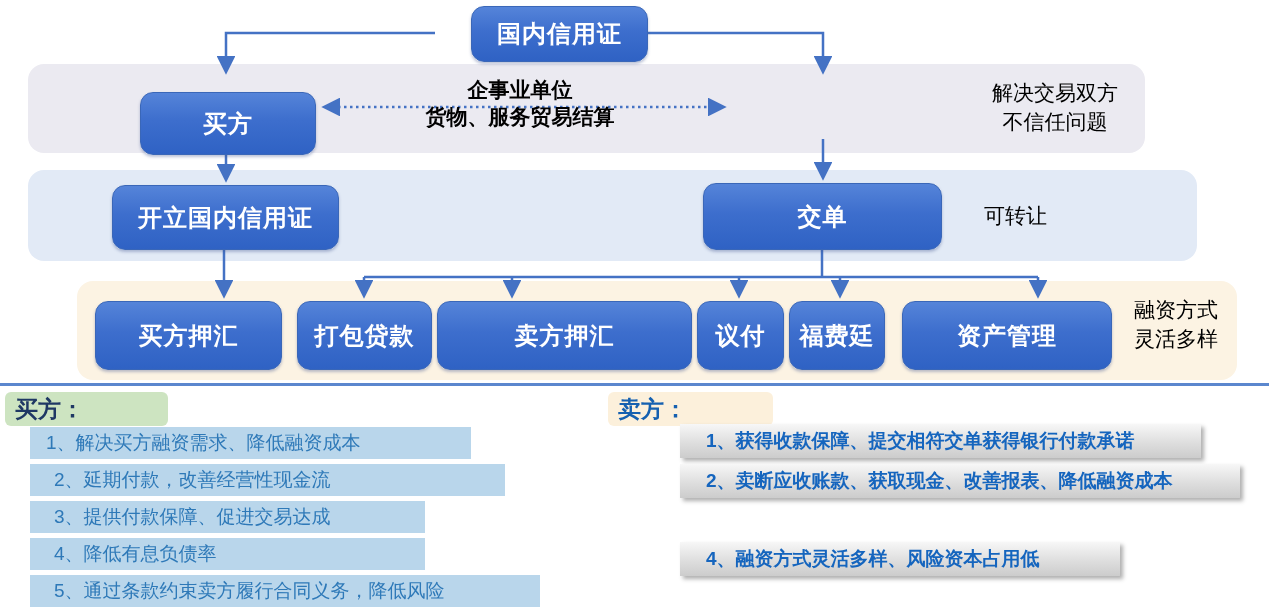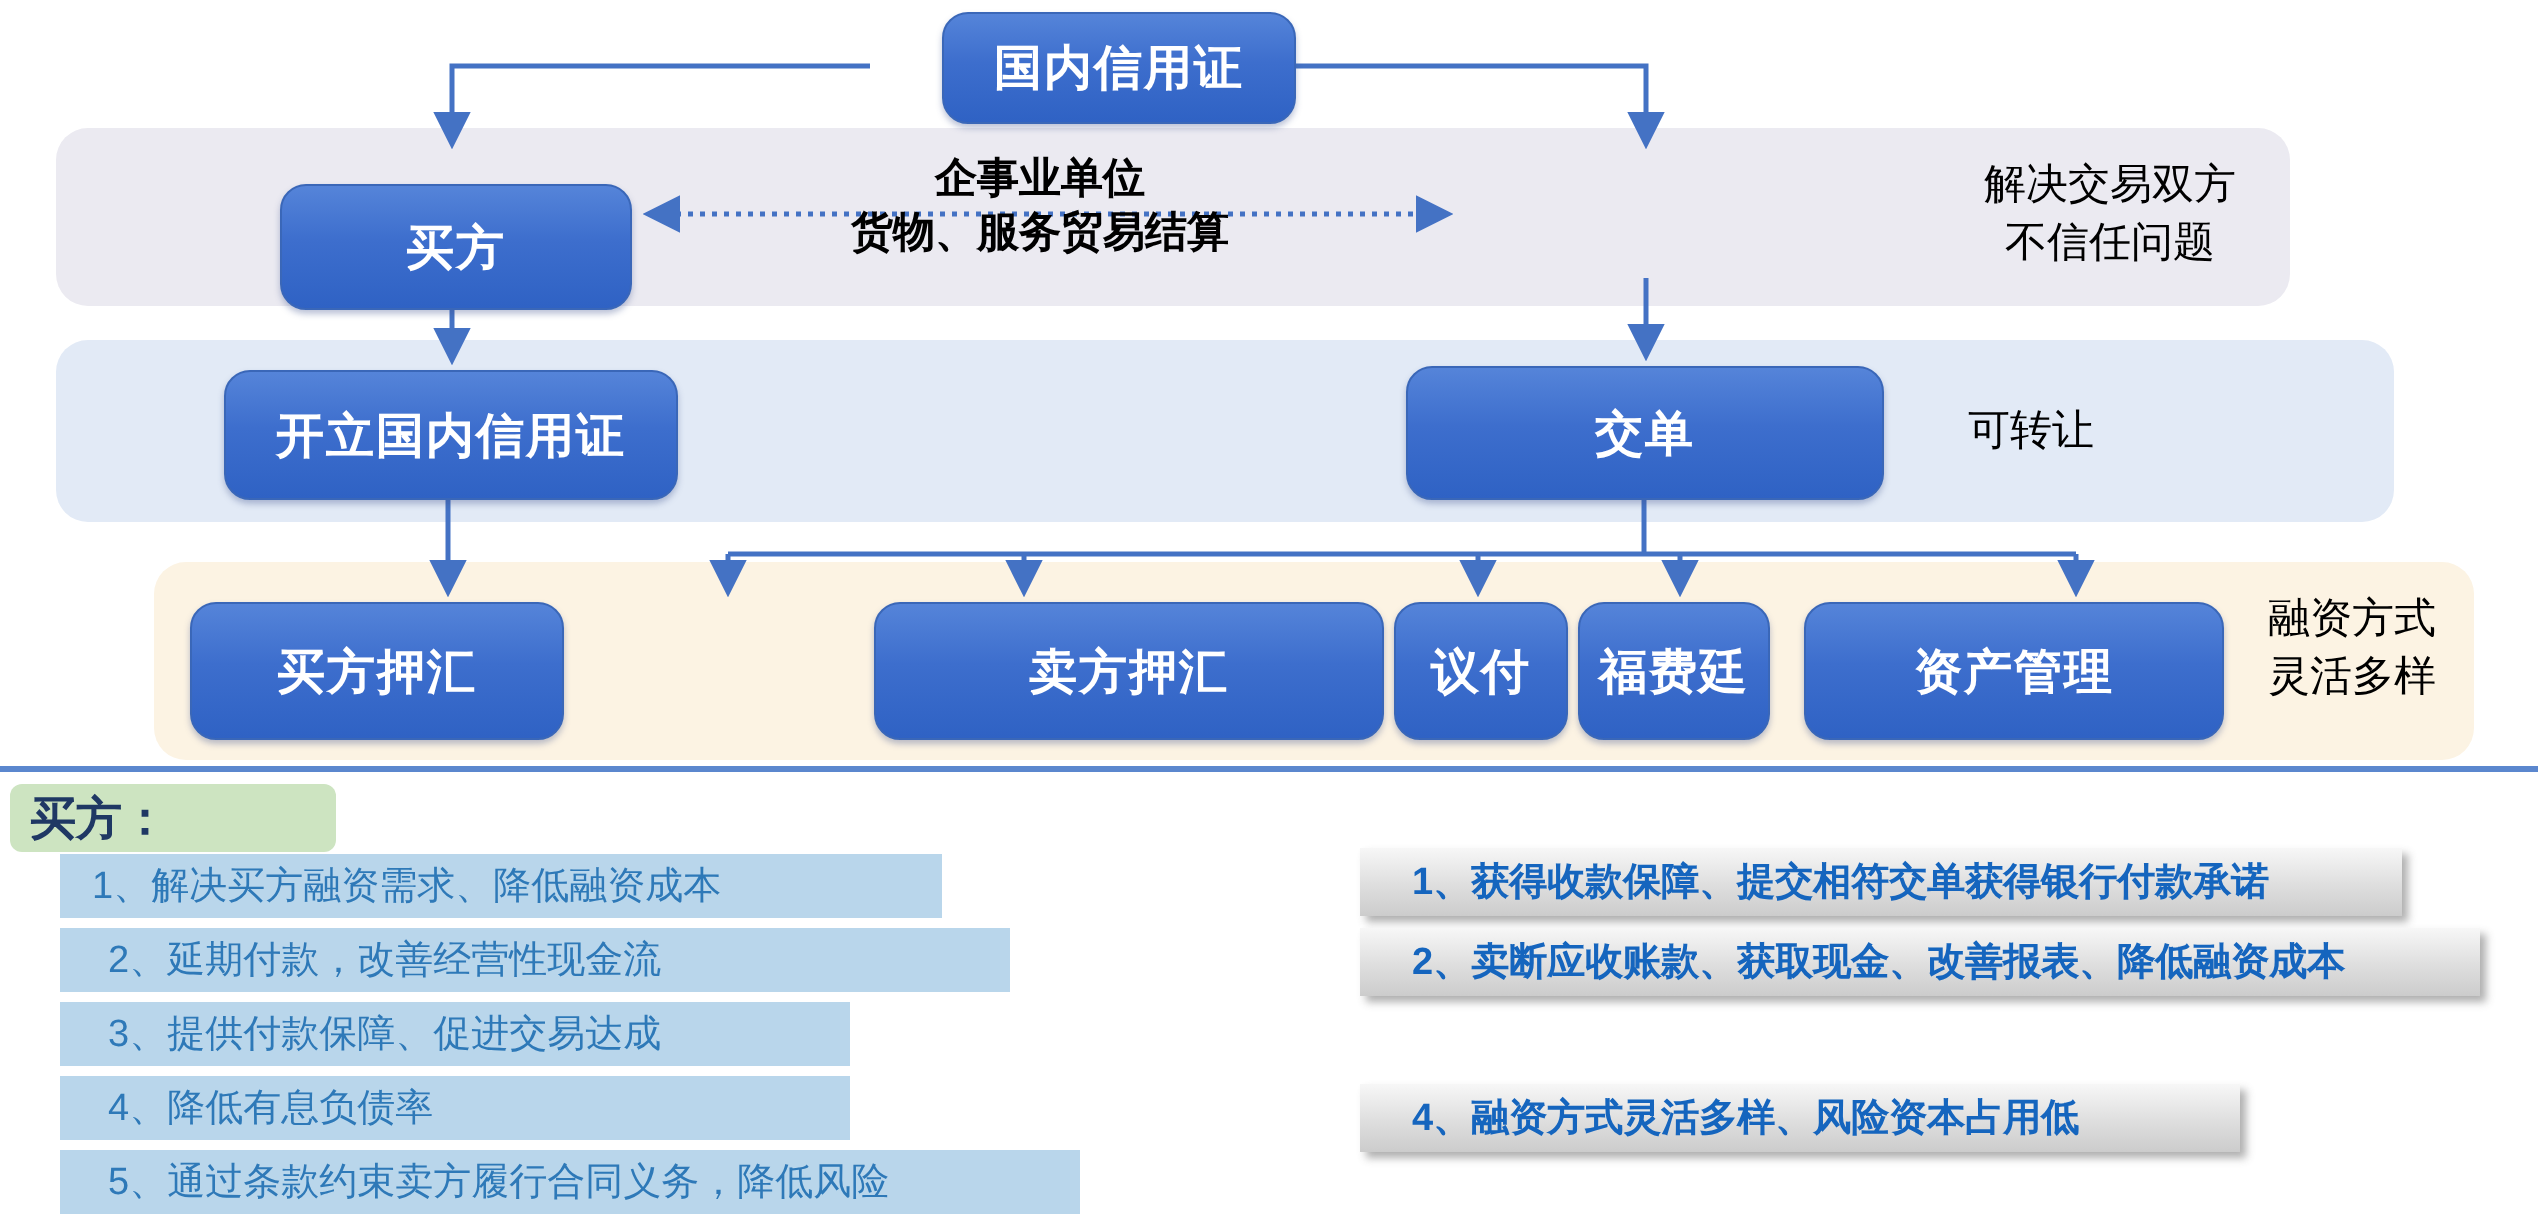--- a/index.html
+++ b/index.html
@@ -112,34 +112,36 @@
   <div class="note note1">
     <div>解决交易双方</div>
     <div>不信任问题</div>
   </div>
 
   <div class="bluebox box-openlc">开立国内信用证</div>
   <div class="bluebox box-present">交单</div>
   <div class="note note2">可转让</div>
 
   <div class="bluebox r3 b3-0">买方押汇</div>
+  <div class="bluebox r3 b3-1">打包贷款</div>
   <div class="bluebox r3 b3-2">卖方押汇</div>
   <div class="bluebox r3 b3-3">议付</div>
   <div class="bluebox r3 b3-4">福费廷</div>
   <div class="bluebox r3 b3-5">资产管理</div>
 
   <div class="note note3">
     <div>融资方式</div>
     <div>灵活多样</div>
   </div>
 
   <div class="sec-title buyer-title">买方：</div>
   <div class="buyer-item bi-0">1、解决买方融资需求、降低融资成本</div>
   <div class="buyer-item bi-1">2、延期付款，改善经营性现金流</div>
   <div class="buyer-item bi-2">3、提供付款保障、促进交易达成</div>
   <div class="buyer-item bi-3">4、降低有息负债率</div>
   <div class="buyer-item bi-4">5、通过条款约束卖方履行合同义务，降低风险</div>
 
+  <div class="sec-title seller-title">卖方：</div>
   <div class="seller-item si-0">1、获得收款保障、提交相符交单获得银行付款承诺</div>
   <div class="seller-item si-1">2、卖断应收账款、获取现金、改善报表、降低融资成本</div>
   <div class="seller-item si-3">4、融资方式灵活多样、风险资本占用低</div>
 
 </div>
 
 </body></html>

